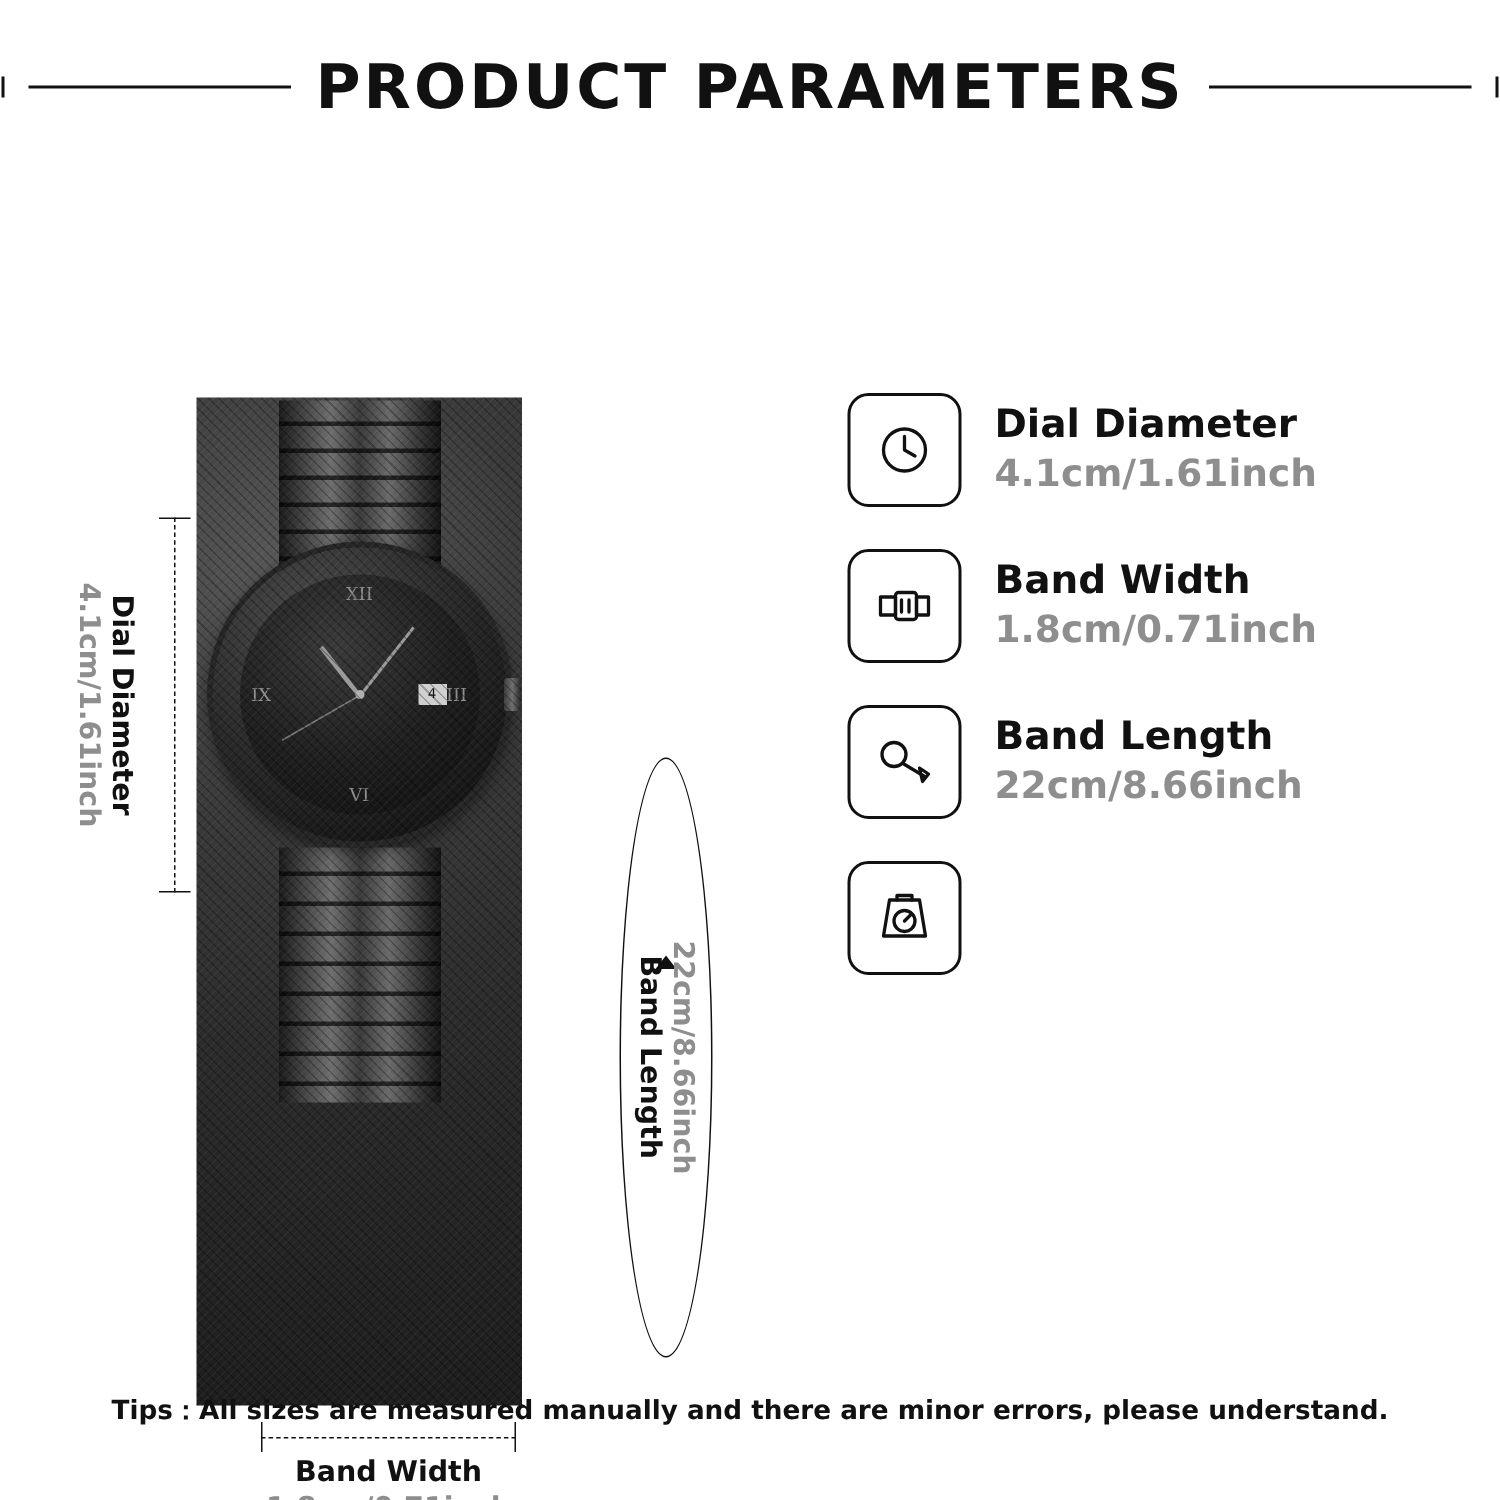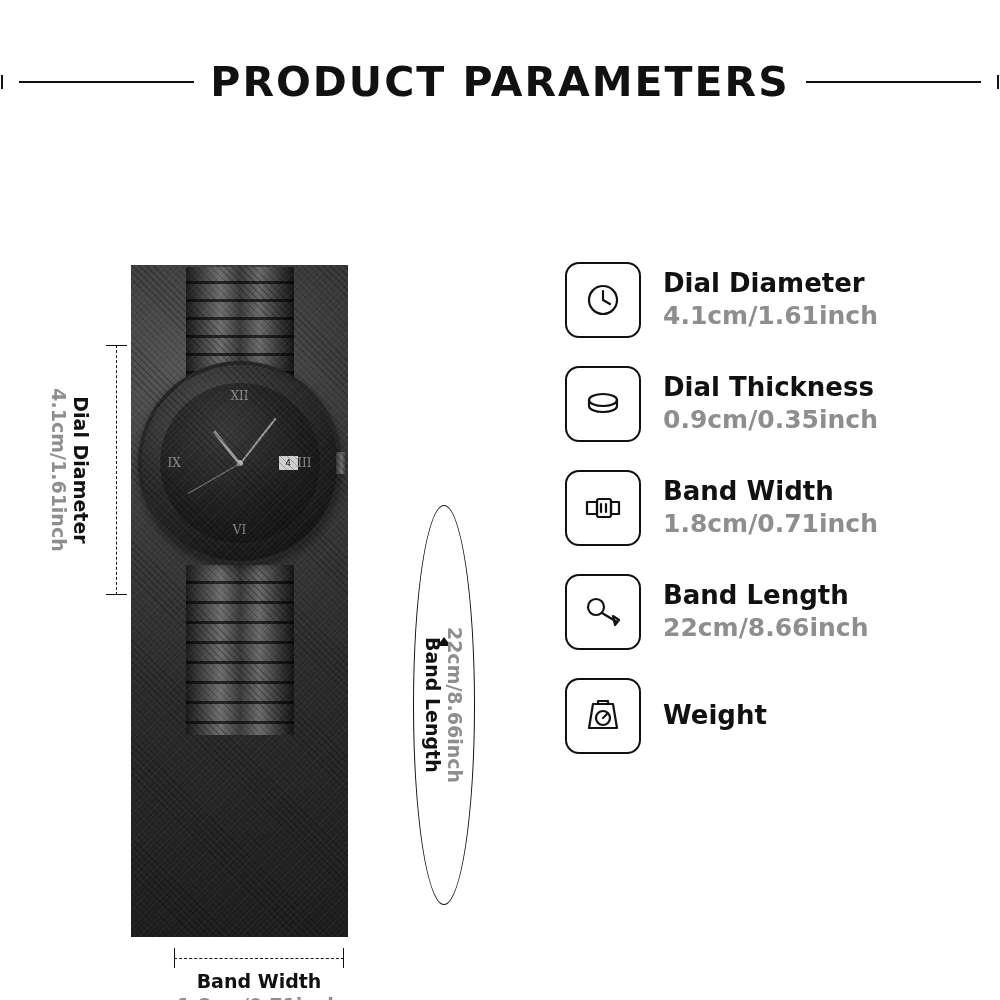--- a/index.html
+++ b/index.html
@@ -15,21 +15,20 @@
     width: 1000px; height: 1000px;
     background: #ffffff;
   }
 
   
   .header {
     position: absolute;
     top: 34px; left: 0; width: 1000px;
     display: flex; align-items: center; justify-content: center;
     gap: 16px;
-    margin-top: 24px;
   }
   .header .rule {
     height: 2px; background: #111; flex: 0 0 auto;
   }
   .header .rule.left { width: 175px; }
   .header .rule.right { width: 175px; }
   .header .tick {
     width: 2px; height: 14px; background: #111;
   }
   .header-title {
@@ -335,32 +334,20 @@
           <circle cx="22" cy="22" r="14"></circle>
           <path d="M22 13 V22 L29 26"></path>
         </svg>
       </div>
       <div class="spec-text">
         <span class="spec-label">Dial Diameter</span>
         <span class="spec-value">4.1cm/1.61inch</span>
       </div>
     </div>
 
-    <div class="spec-row">
-      <div class="spec-icon">
-        <svg width="48" height="44" viewBox="0 0 48 44" fill="none" stroke="#111" stroke-width="2.2" stroke-linecap="round" stroke-linejoin="round">
-          <ellipse cx="24" cy="18" rx="14" ry="6"></ellipse>
-          <path d="M10 18 v6 a14 6 0 0 0 28 0 v-6"></path>
-        </svg>
-      </div>
-      <div class="spec-text">
-        <span class="spec-label">Dial Thickness</span>
-        <span class="spec-value">0.9cm/0.35inch</span>
-      </div>
-    </div>
 
     <div class="spec-row">
       <div class="spec-icon">
         <svg width="48" height="44" viewBox="0 0 48 44" fill="none" stroke="#111" stroke-width="2.2" stroke-linecap="round" stroke-linejoin="round">
           <rect x="8" y="16" width="10" height="12"></rect>
           <rect x="18" y="13" width="14" height="18" rx="2"></rect>
           <rect x="32" y="16" width="8" height="12"></rect>
           <path d="M22 18 v8 M27 18 v8"></path>
         </svg>
       </div>
@@ -387,18 +374,18 @@
     <div class="spec-row">
       <div class="spec-icon">
         <svg width="48" height="44" viewBox="0 0 48 44" fill="none" stroke="#111" stroke-width="2.2" stroke-linecap="round" stroke-linejoin="round">
           <path d="M14 10 h20 l4 24 h-28 z"></path>
           <circle cx="24" cy="24" r="7"></circle>
           <path d="M24 24 L28 20"></path>
           <path d="M19 10 v-3 h10 v3"></path>
         </svg>
       </div>
       <div class="spec-text">
-        <span class="spec-label">Weight</span>
       </div>
     </div>
   </div>
 
+  <div class="footer">Tips：All sizes are measured manually and there are minor errors, please understand.</div>
 </div>
 
 </body></html>

